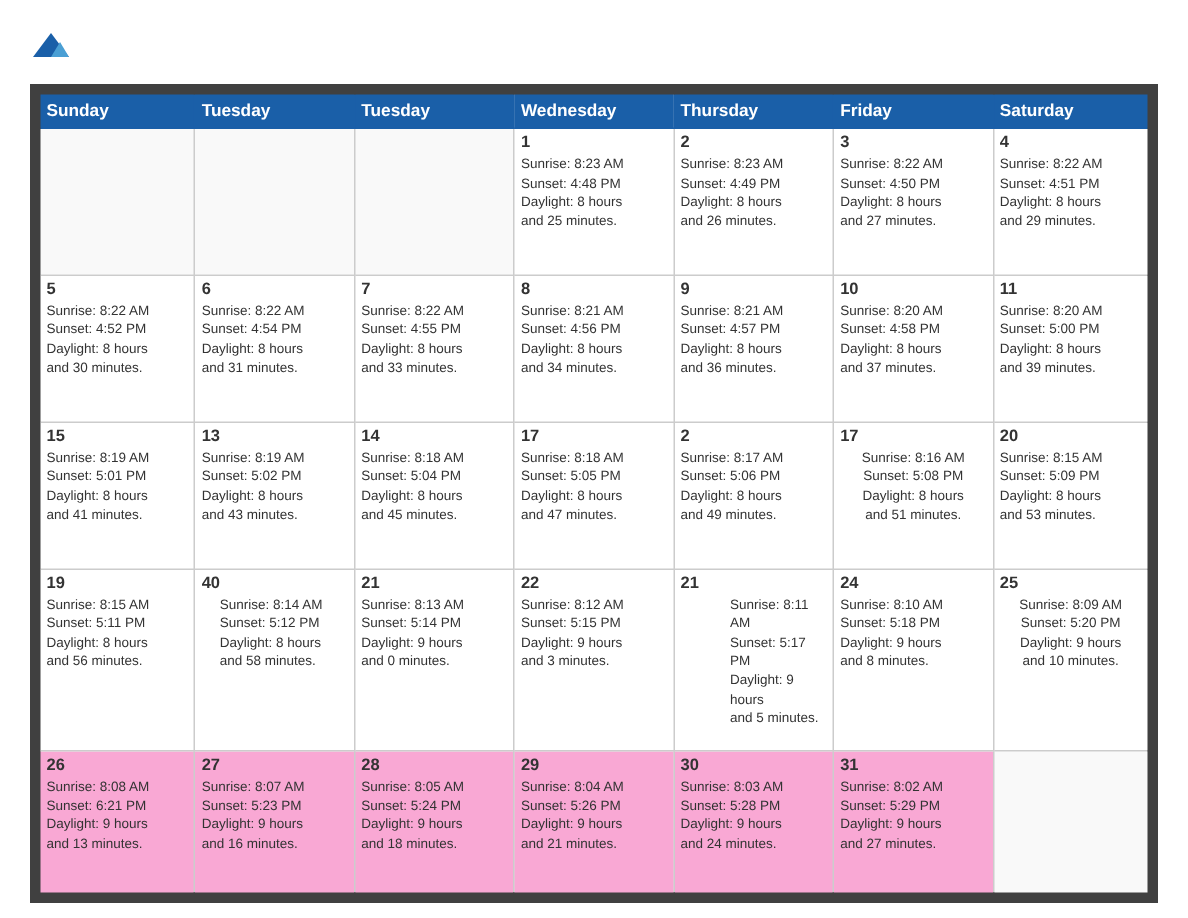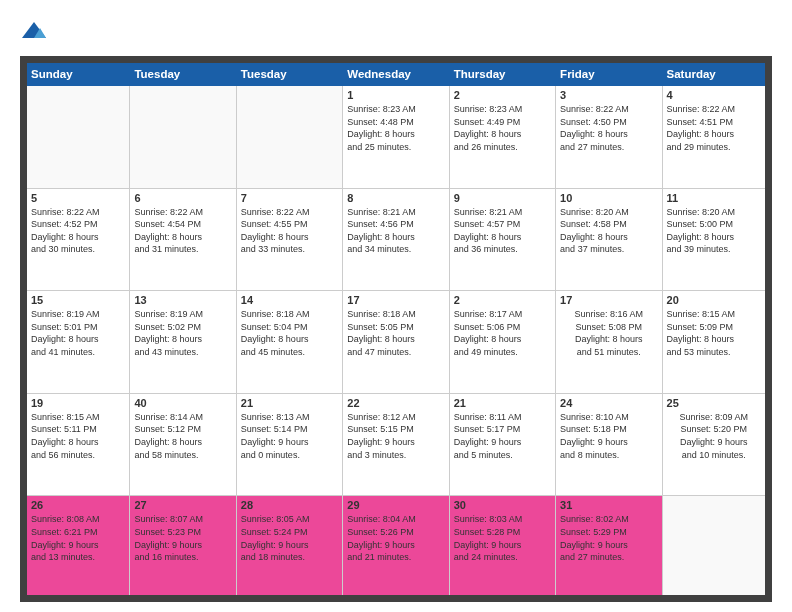--- a/index.html
+++ b/index.html
@@ -78,21 +78,21 @@
     .calendar tbody tr td {
       border: 1px solid #ccc;
       vertical-align: top;
       padding: 3px 4px;
       font-size: 9.5px;
       color: #333;
       background: #fff;
       height: 88px;
     }
     .calendar tbody tr:last-child td {
-      background: #ec4899;
+      background: #f9a8d4;
     }
     .day-num {
       font-size: 11px;
       font-weight: bold;
       display: block;
       margin-bottom: 2px;
     }
     .day-info {
       font-size: 9px;
       line-height: 1.4;
@@ -274,42 +274,42 @@
         <tr>
           <td>
             <span class="day-num">19</span>
             <div class="day-info" style="white-space: pre-line;">Sunrise: 8:15 AM
 Sunset: 5:11 PM
 Daylight: 8 hours
 and 56 minutes.</div>
           </td>
           <td>
             <span class="day-num">40</span>
-            <div class="day-info" style="white-space: pre-line;">Sunrise: 8:14 AM
+            <div class="day-info" style="white-space: pre-line; margin-left: 12px;">Sunrise: 8:14 AM
 Sunset: 5:12 PM
 Daylight: 8 hours
 and 58 minutes.</div>
           </td>
           <td>
             <span class="day-num">21</span>
             <div class="day-info" style="white-space: pre-line;">Sunrise: 8:13 AM
 Sunset: 5:14 PM
 Daylight: 9 hours
 and 0 minutes.</div>
           </td>
           <td>
             <span class="day-num">22</span>
             <div class="day-info" style="white-space: pre-line;">Sunrise: 8:12 AM
 Sunset: 5:15 PM
 Daylight: 9 hours
 and 3 minutes.</div>
           </td>
           <td>
             <span class="day-num">21</span>
-            <div class="day-info" style="white-space: pre-line;">Sunrise: 8:11 AM
+            <div class="day-info" style="white-space: pre-line; margin-left: 33px;">Sunrise: 8:11 AM
 Sunset: 5:17 PM
 Daylight: 9 hours
 and 5 minutes.</div>
           </td>
           <td>
             <span class="day-num">24</span>
             <div class="day-info" style="white-space: pre-line;">Sunrise: 8:10 AM
 Sunset: 5:18 PM
 Daylight: 9 hours
 and 8 minutes.</div>

